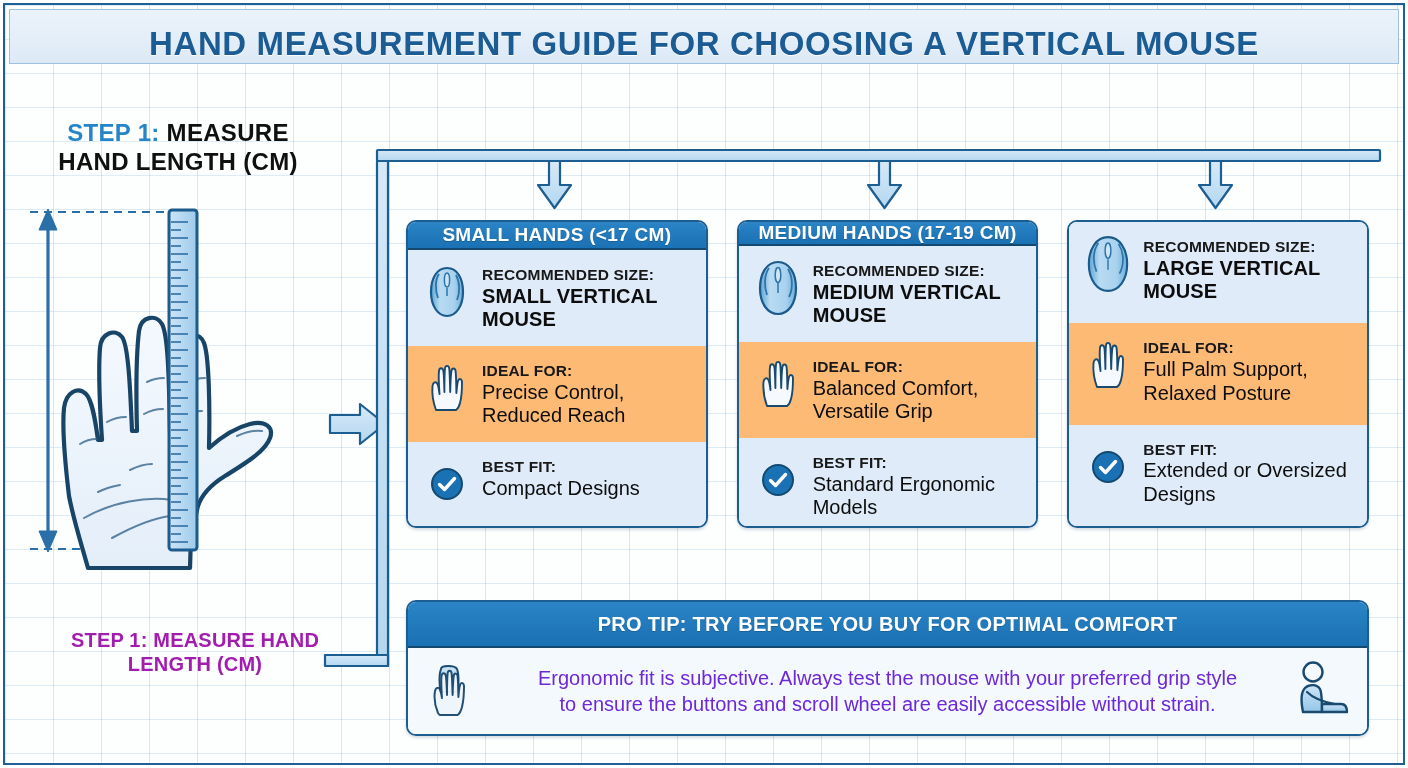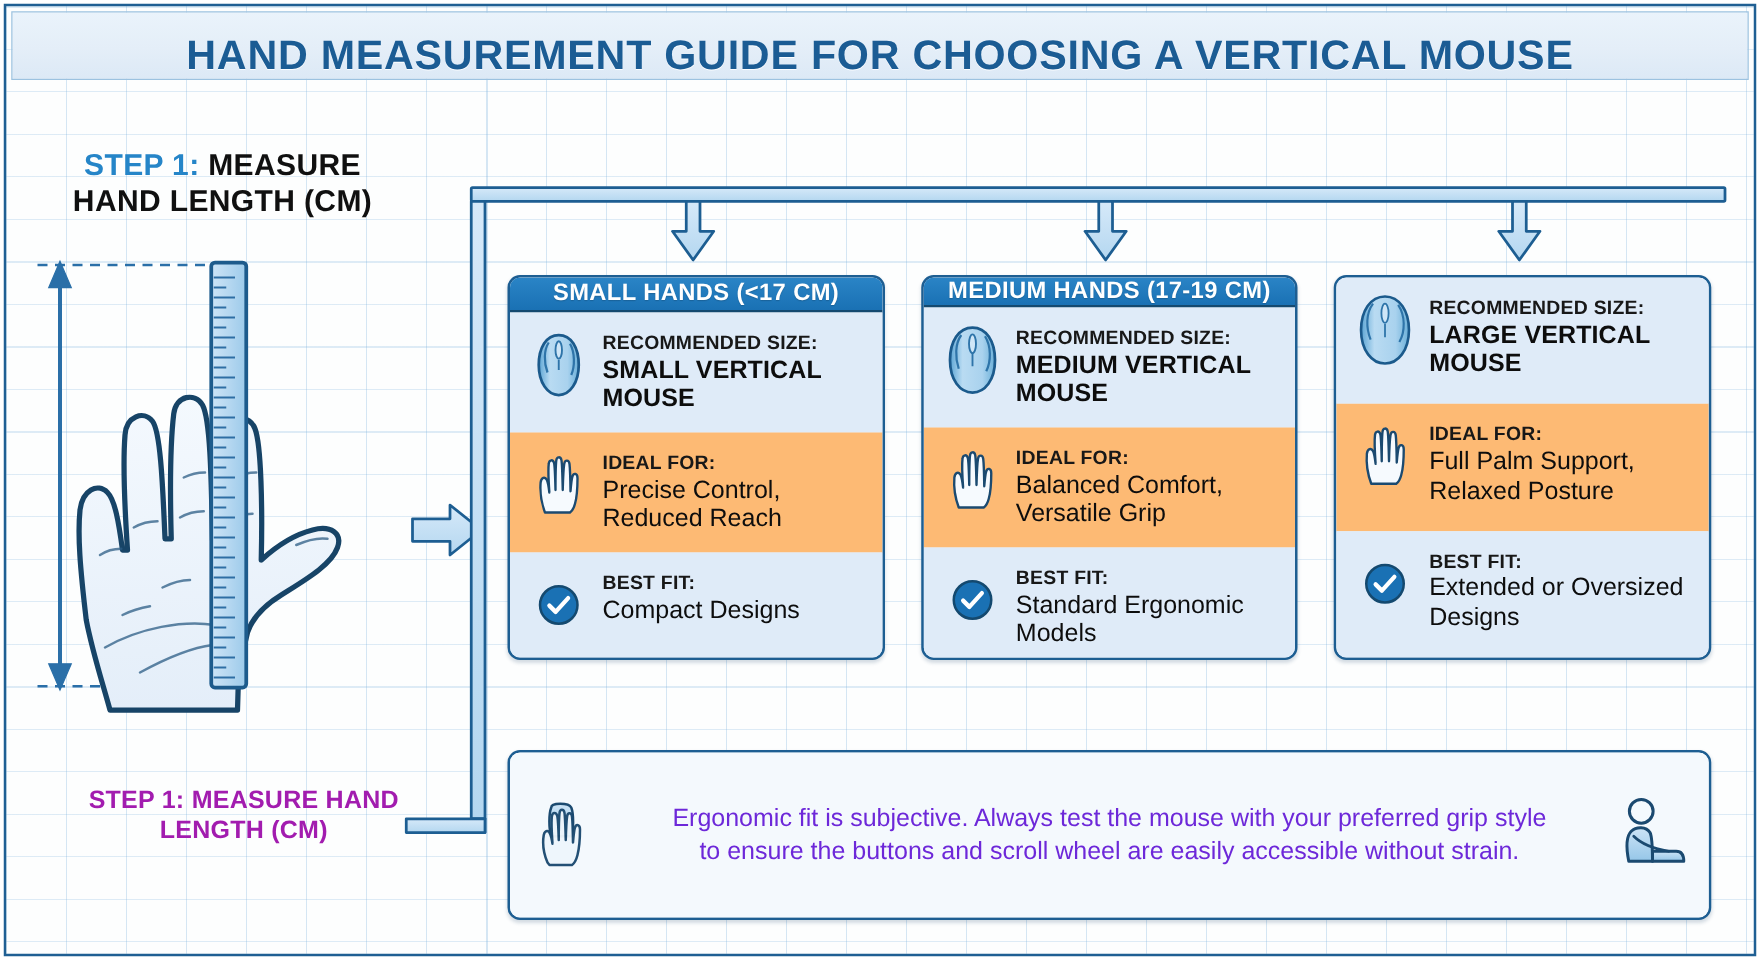--- a/index.html
+++ b/index.html
@@ -553,20 +553,23 @@
         </div>
         <div class="row-text">
           <div class="row-label">BEST FIT:</div>
           <div class="row-value">Extended or Oversized Designs</div>
         </div>
       </div>
     </div>
   </div>
 
   <div class="protip">
+    <div class="protip-header">
+      <span class="pt-text">PRO TIP: TRY BEFORE YOU BUY FOR OPTIMAL COMFORT</span>
+    </div>
     <div class="protip-body">
       <div class="pt-icon-l">
         <svg width="52" height="60" viewBox="0 0 52 60">
           <defs>
               <linearGradient id="hm" x1="0" y1="0" x2="0" y2="1">
             <stop offset="0%" stop-color="#cde4f6"></stop>
                 <stop offset="100%" stop-color="#9ccaea"></stop>
           </linearGradient>
             </defs>
           <path d="M15 8 C15 4 29 4 31 8 C33 13 33 26 31 31 L15 31 C13 25 13 13 15 8 Z" fill="url(#hm)" stroke="#1b4a70" stroke-width="2"></path>

